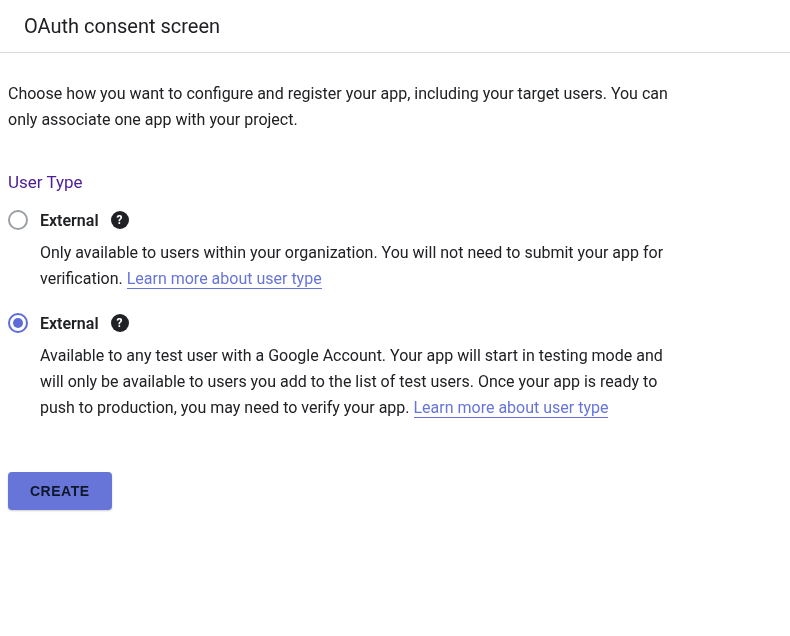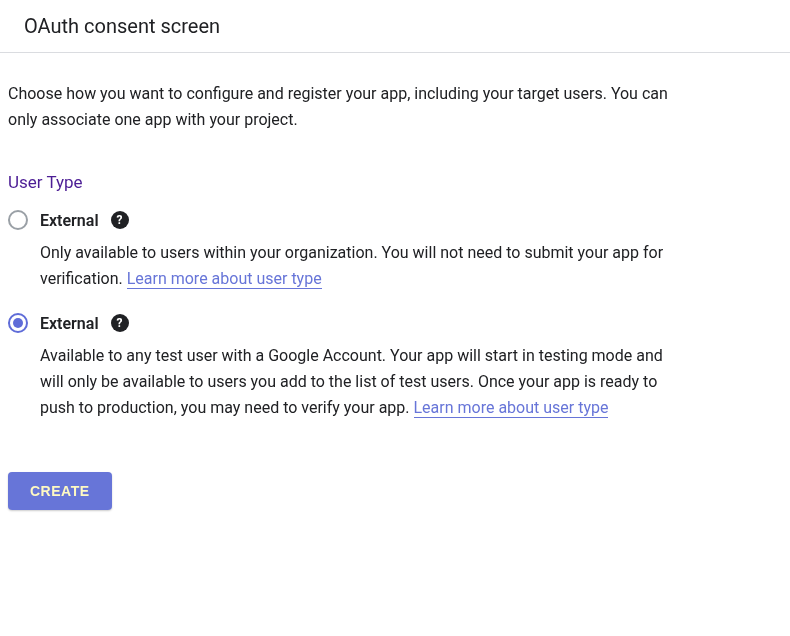--- a/index.html
+++ b/index.html
@@ -96,21 +96,21 @@
     .link {
       color: #6775d8;
       text-decoration: none;
       border-bottom: 1px solid #6775d8;
       cursor: pointer;
       margin-top: 13px;
     }
     .create-btn {
       margin-top: 30px;
       background: #6775d8;
-      color: #fef9c3;
+      color: #0f172a;
       border: none;
       padding: 11px 22px;
       font-size: 14px;
       font-weight: 600;
       letter-spacing: 0.5px;
       border-radius: 4px;
       cursor: pointer;
       box-shadow: 0 1px 2px rgba(0,0,0,0.2);
     }
     .feedback {

